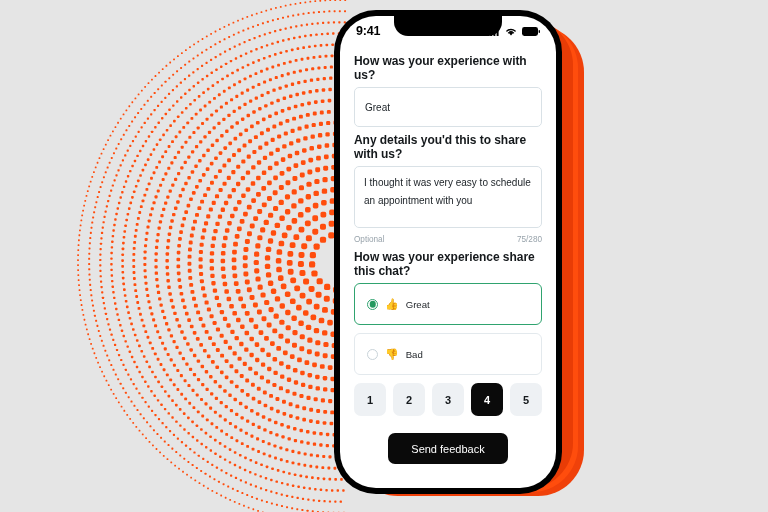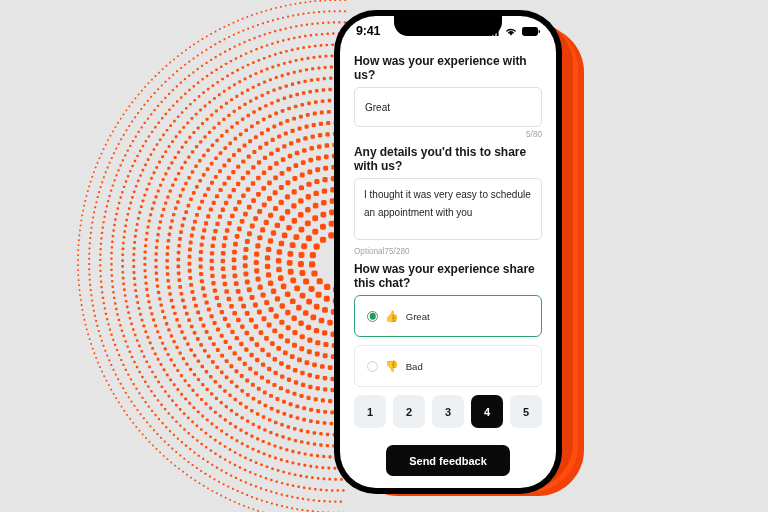--- a/index.html
+++ b/index.html
@@ -144,20 +144,21 @@
     font-family: "Liberation Sans", sans-serif;
     font-size: 10px;
     line-height: 1.75;
     color: #20262b;
     padding: 7px 9px;
     resize: none;
     outline: none;
   }
   .meta-row {
     display: flex;
+    justify-content: space-between;
     align-items: center;
     margin-top: 3px;
     font-size: 8.2px;
     color: #98a3ab;
   }
   .meta-row.right-only {
     justify-content: flex-end;
   }
 
   
@@ -245,21 +246,21 @@
   }
   #submit {
     background: #0a0a0a;
     color: #ffffff;
     border: none;
     border-radius: 7px;
     height: 31px;
     padding: 0 23px;
     font-family: "Liberation Sans", sans-serif;
     font-size: 11px;
-    font-weight: bold;
+    font-weight: normal;
     cursor: pointer;
   }
 </style>
 </head>
 <body>
 
 <div id="scene">
 
   <svg id="dots" viewBox="0 0 768 512" xmlns="http://www.w3.org/2000/svg">
       <rect x="337.46" y="230.91" width="6.20" height="6.20" rx="1.86" fill="#FF4D0D"></rect>
@@ -1888,23 +1889,20 @@
             <rect x="0" y="0" width="16" height="9" rx="2.4" fill="#000"></rect>
             <rect x="16.6" y="3" width="1.4" height="3" rx="0.7" fill="#000"></rect>
           </svg>
         </div>
       </div>
 
       <div id="form">
 
         <div class="field-label">How was your experience with us?</div>
         <input class="text-input" type="text" value="Great" placeholder="Type your answer" style="">
-        <div class="meta-row right-only">
-          <span>5/80</span>
-        </div>
 
         <div class="field-label">Any details you'd this to share with us?</div>
         <textarea class="text-area" placeholder="Share more details" style="">I thought it was very easy to schedule an appointment with you</textarea>
         <div class="meta-row">
           <span>Optional</span>
           <span>75/280</span>
         </div>
 
         <div class="field-label">How was your experience share this chat?</div>
 

